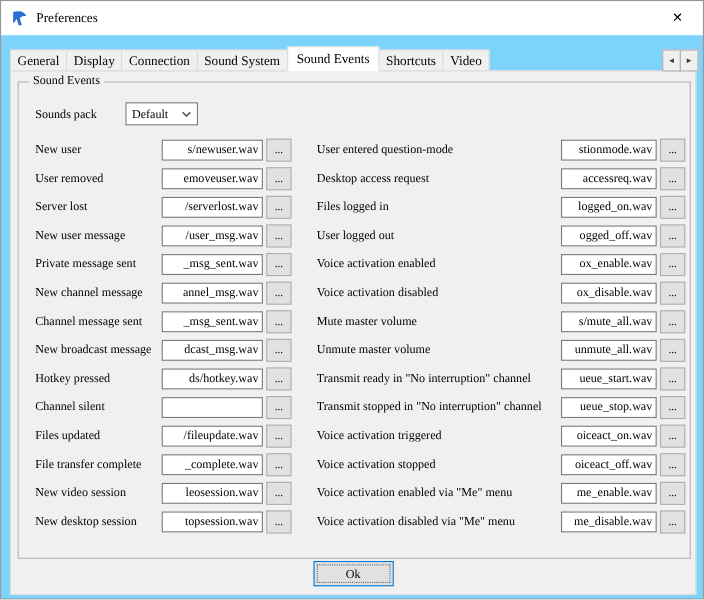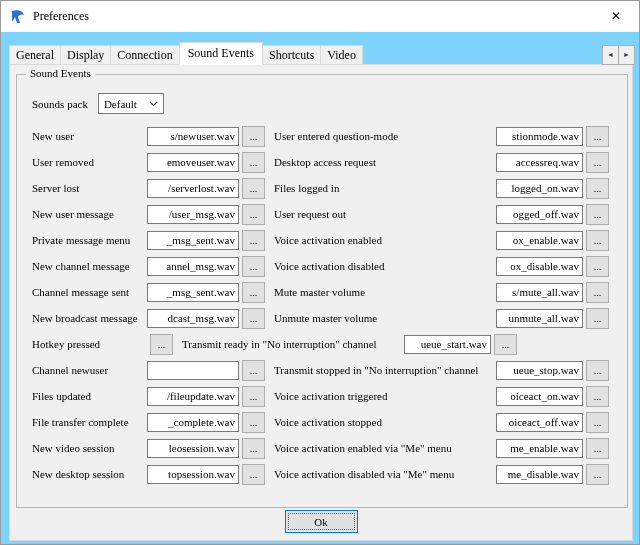--- a/index.html
+++ b/index.html
@@ -39,21 +39,21 @@
     position:absolute; top:63px; left:8px; width:624px; height:477px;
     box-sizing:border-box; border:1px solid #d9d9d9; background:#f0f0f0;
   }
   .group {
     position:absolute; left:6px; top:9px; width:612px; height:434px;
     box-sizing:border-box; border:1px solid #b5b5b5;
   }
   .group-title {
     position:absolute; top:-8px; left:9px; background:#f0f0f0; padding:0 4px; font-size:11px;
   }
-  .pack-row { position:absolute; top:18px; left:15px; display:flex; align-items:center; }
+  .pack-row { position:absolute; top:18px; left:15px; display:flex; align-items:center;gap:16px; }
   .pack-label { font-size:11px; }
   .combo {
     margin-left:10px; width:66px; height:21px; box-sizing:border-box;
     border:1px solid #7a7a7a; background:#ffffff; display:flex; align-items:center;
     justify-content:space-between; padding:0 5px; font-size:11px;
   }
   .combo-arrow { display:flex; margin-left:4px; }
   
   .rows { position:absolute; top:48px; left:15px; }
   .sound-row { display:flex; align-items:center; height:26px; }
@@ -61,21 +61,21 @@
   .txt {
     box-sizing:border-box; height:19px; border:1px solid #7a7a7a; background:#fff;
     font-size:11px; font-family:inherit; padding:0 3px; text-align:right; color:#000;
   }
   .l-input { width:92px; }
   .r-input { width:87px; }
   .browse {
     box-sizing:border-box; width:23px; height:21px; margin-left:3px; background:#e1e1e1;
     border:1px solid #adadad; font-size:10px; font-family:inherit; padding:0; color:#000;
   }
-  .r-label { margin-left:9px; width:222px; font-size:11px; white-space:nowrap; overflow:hidden; }
+  .r-label { margin-left:23px; width:222px; font-size:11px; white-space:nowrap; overflow:hidden; }
   
   .footer { position:absolute; bottom:7px; left:0; width:100%; display:flex; justify-content:center; gap:10px; }
   .btn {
     box-sizing:border-box; width:73px; height:23px; font-size:11px; font-family:inherit;
     background:#e1e1e1; border:1px solid #adadad; color:#000;
   }
   .btn.default { border:1px solid #0078d7; outline:1px dotted #666; outline-offset:-4px; }
 </style>
 </head>
 <body>
@@ -92,20 +92,21 @@
     <button class="close-btn">
       <span>✕</span>
     </button>
   </div>
 
   <div class="tabbar">
     <div class="tabs">
         <div class="tab">General</div>
         <div class="tab">Display</div>
         <div class="tab">Connection</div>
+        <div class="tab">Sound System</div>
         <div class="tab active">Sound Events</div>
         <div class="tab">Shortcuts</div>
         <div class="tab">Video</div>
       </div>
     <div class="tab-scroll">
       <button class="spin">
         <span>◄</span>
       </button>
       <button class="spin">
         <span>►</span>
@@ -155,27 +156,27 @@
     <button class="browse">...</button>
     <span class="r-label">Files logged in</span>
     <input class="txt r-input" value="logged_on.wav" style="">
     <button class="browse">...</button>
   </div>
 
   <div class="sound-row">
     <span class="l-label">New user message</span>
     <input class="txt l-input" value="/user_msg.wav" style="">
     <button class="browse">...</button>
-    <span class="r-label">User request out</span>
+    <span class="r-label">User logged out</span>
     <input class="txt r-input" value="ogged_off.wav" style="">
     <button class="browse">...</button>
   </div>
 
   <div class="sound-row">
-    <span class="l-label">Private message menu</span>
+    <span class="l-label">Private message sent</span>
     <input class="txt l-input" value="_msg_sent.wav" style="">
     <button class="browse">...</button>
     <span class="r-label">Voice activation enabled</span>
     <input class="txt r-input" value="ox_enable.wav" style="">
     <button class="browse">...</button>
   </div>
 
   <div class="sound-row">
     <span class="l-label">New channel message</span>
     <input class="txt l-input" value="annel_msg.wav" style="">
@@ -198,28 +199,29 @@
     <span class="l-label">New broadcast message</span>
     <input class="txt l-input" value="dcast_msg.wav" style="">
     <button class="browse">...</button>
     <span class="r-label">Unmute master volume</span>
     <input class="txt r-input" value="unmute_all.wav" style="">
     <button class="browse">...</button>
   </div>
 
   <div class="sound-row">
     <span class="l-label">Hotkey pressed</span>
+    <input class="txt l-input" value="ds/hotkey.wav" style="">
     <button class="browse">...</button>
     <span class="r-label">Transmit ready in "No interruption" channel</span>
     <input class="txt r-input" value="ueue_start.wav" style="">
     <button class="browse">...</button>
   </div>
 
   <div class="sound-row">
-    <span class="l-label">Channel newuser</span>
+    <span class="l-label">Channel silent</span>
     <input class="txt l-input" style="">
     <button class="browse">...</button>
     <span class="r-label">Transmit stopped in "No interruption" channel</span>
     <input class="txt r-input" value="ueue_stop.wav" style="">
     <button class="browse">...</button>
   </div>
 
   <div class="sound-row">
     <span class="l-label">Files updated</span>
     <input class="txt l-input" value="/fileupdate.wav" style="">

